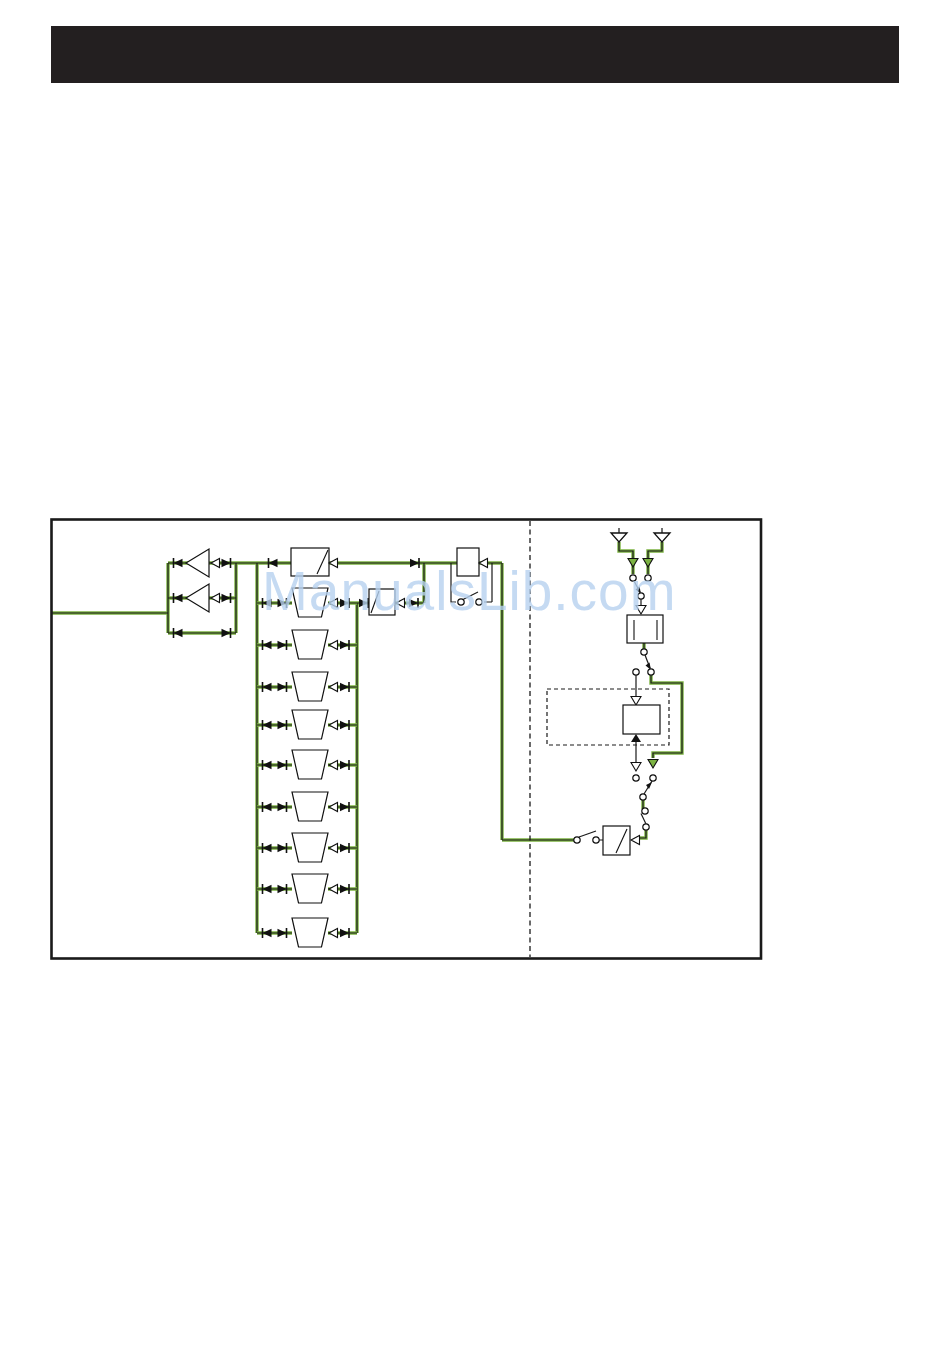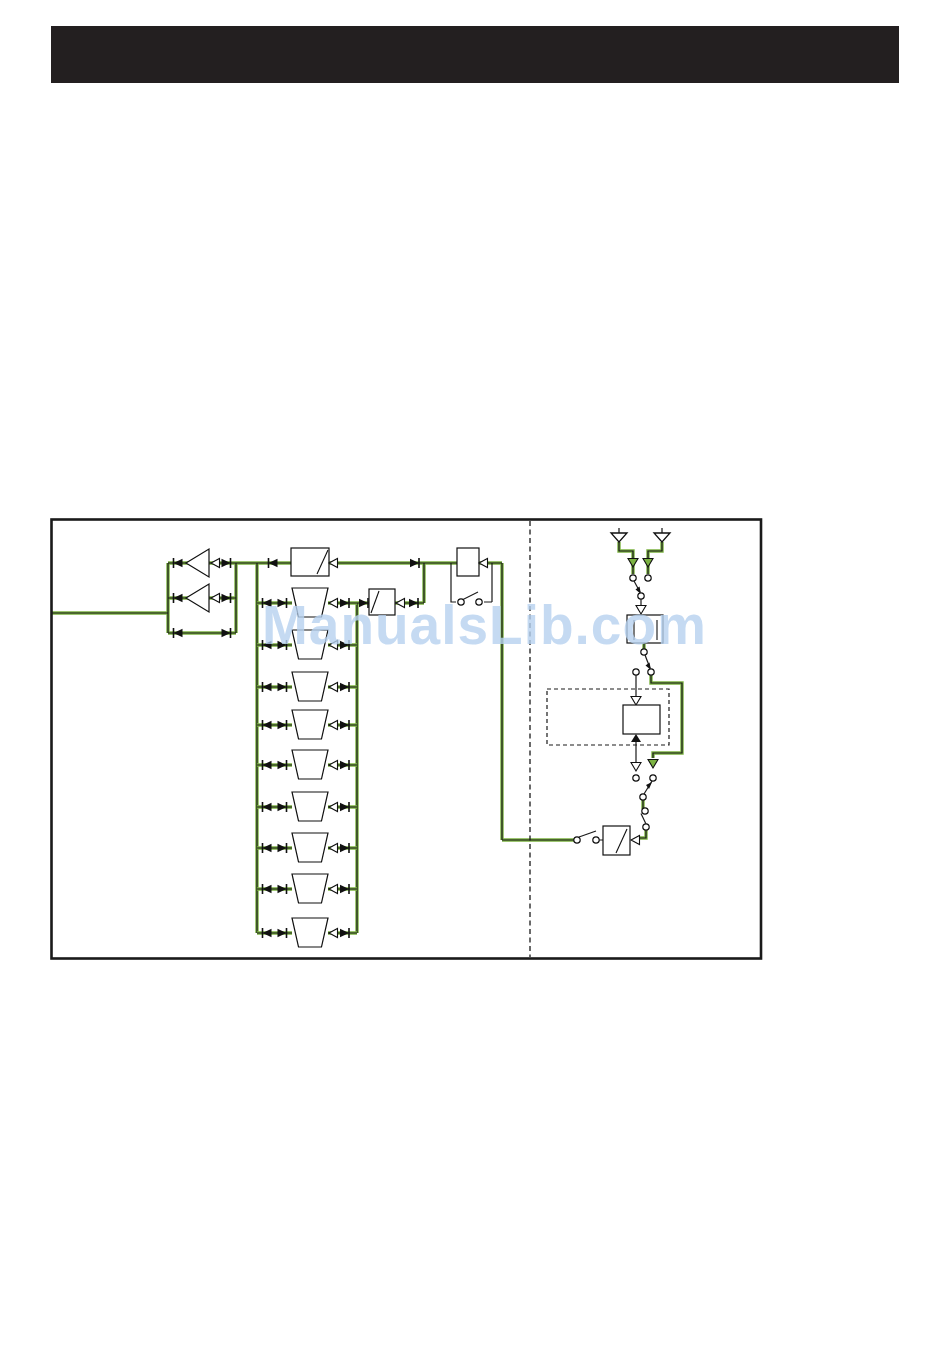--- a/index.html
+++ b/index.html
@@ -1,20 +1,20 @@
 <!DOCTYPE html>
 <html><head>
 <meta charset="utf-8">
 <style>
   html,body{margin:0;padding:0;background:#ffffff;}
   .page{position:relative;width:950px;height:1360px;background:#ffffff;overflow:hidden;
         font-family:"Liberation Sans",sans-serif;}
   .header-bar{position:absolute;left:51px;top:26px;width:848px;height:57px;background:#231f20;z-index:1;}
   svg.diagram{position:absolute;left:0;top:0;z-index:2;}
-  .watermark{position:absolute;left:262px;top:598px;font-size:55px;font-weight:bold;
+  .watermark{position:absolute;left:262px;top:564px;font-size:55px;font-weight:normal;
              letter-spacing:1px;line-height:1;opacity:0.80;z-index:3;pointer-events:none;
              font-family:"Liberation Sans",sans-serif;}
 </style>
 </head>
 <body>
 
 <div class="page" style="background: rgb(255, 255, 255);">
 
   <div class="header-bar" style="background: rgb(35, 31, 32);"></div>
 

